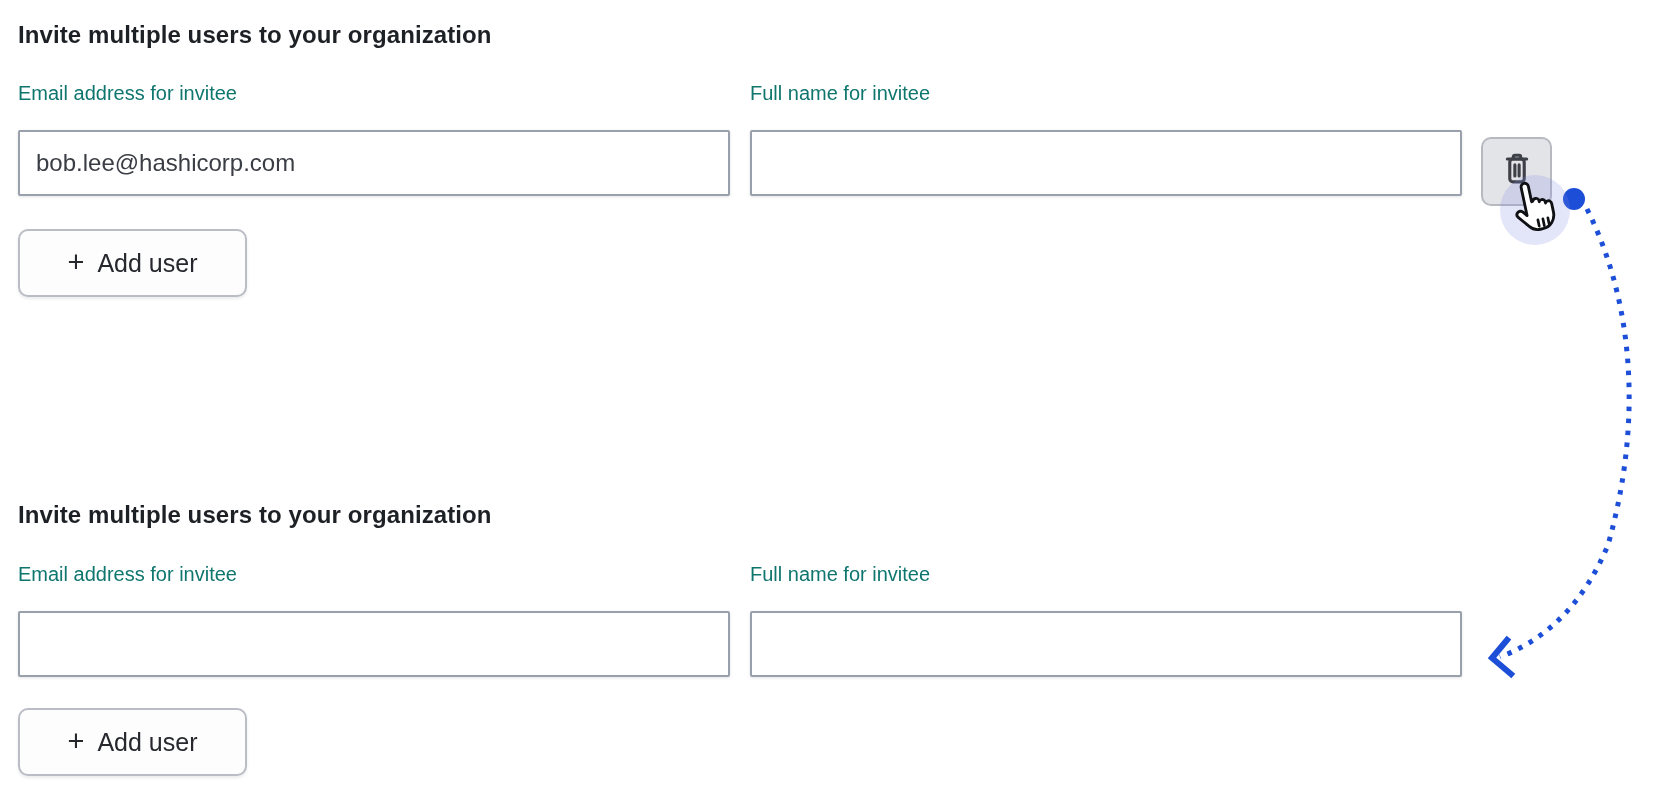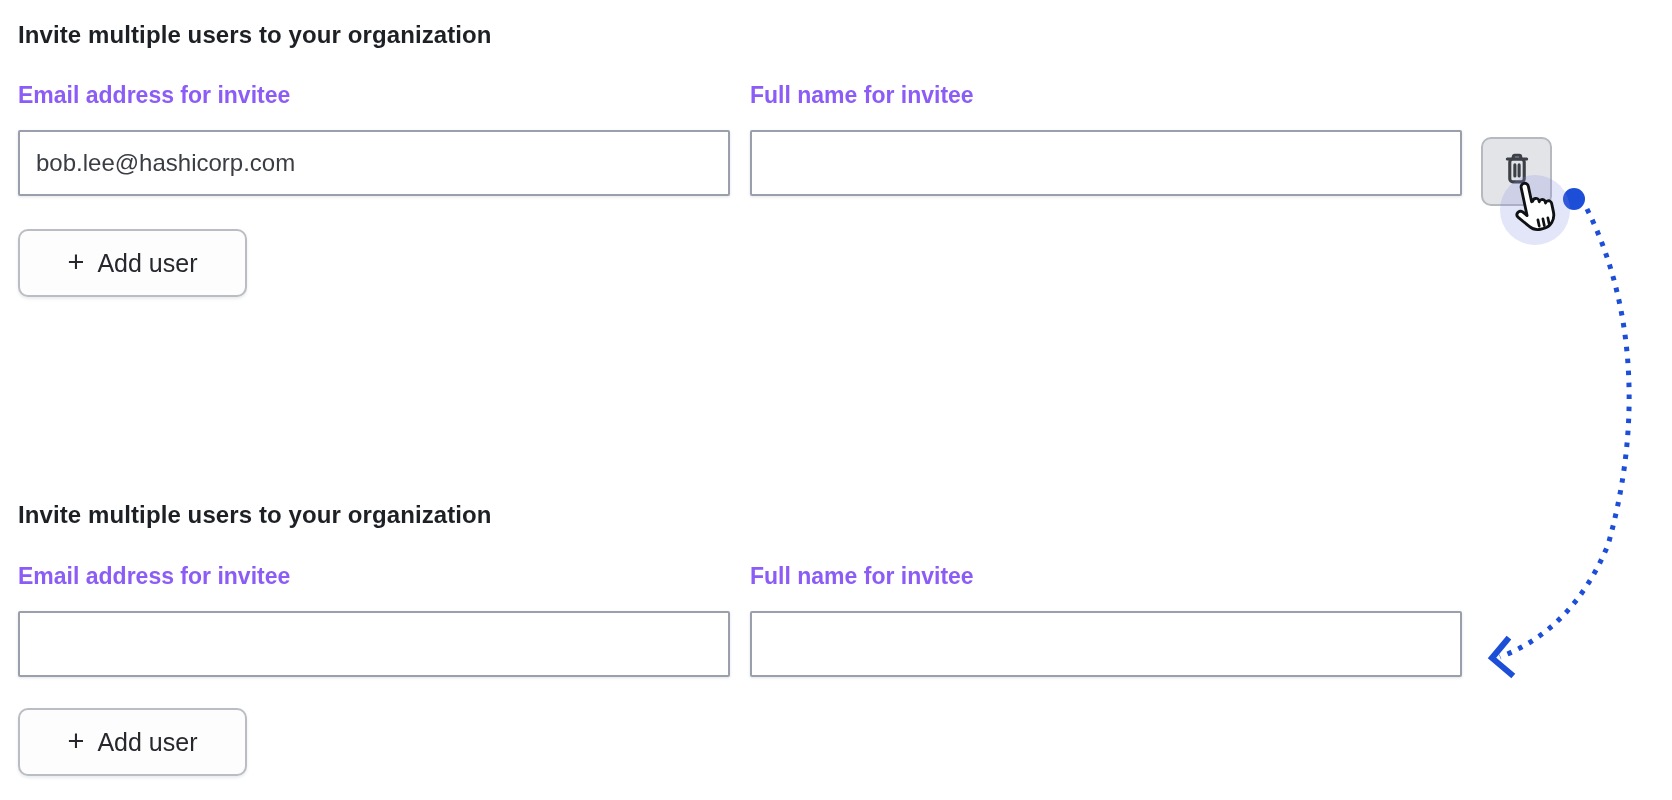--- a/index.html
+++ b/index.html
@@ -13,23 +13,23 @@
   }
   .abs { position: absolute; }
   .heading {
     font-size: 24px;
     font-weight: 700;
     color: #1d2025;
     letter-spacing: 0.1px;
     white-space: nowrap;
   }
   .field-label {
-    font-size: 23px;
-    font-weight: 700;
-    color: #8b5cf6;
+    font-size: 20px;
+    font-weight: 400;
+    color: #0f766e;
     white-space: nowrap;
   }
   .text-input {
     box-sizing: border-box;
     width: 712px;
     height: 66px;
     border: 2px solid #99a0ac;
     border-radius: 2px;
     background: #ffffff;
     font-family: "Liberation Sans", sans-serif;

